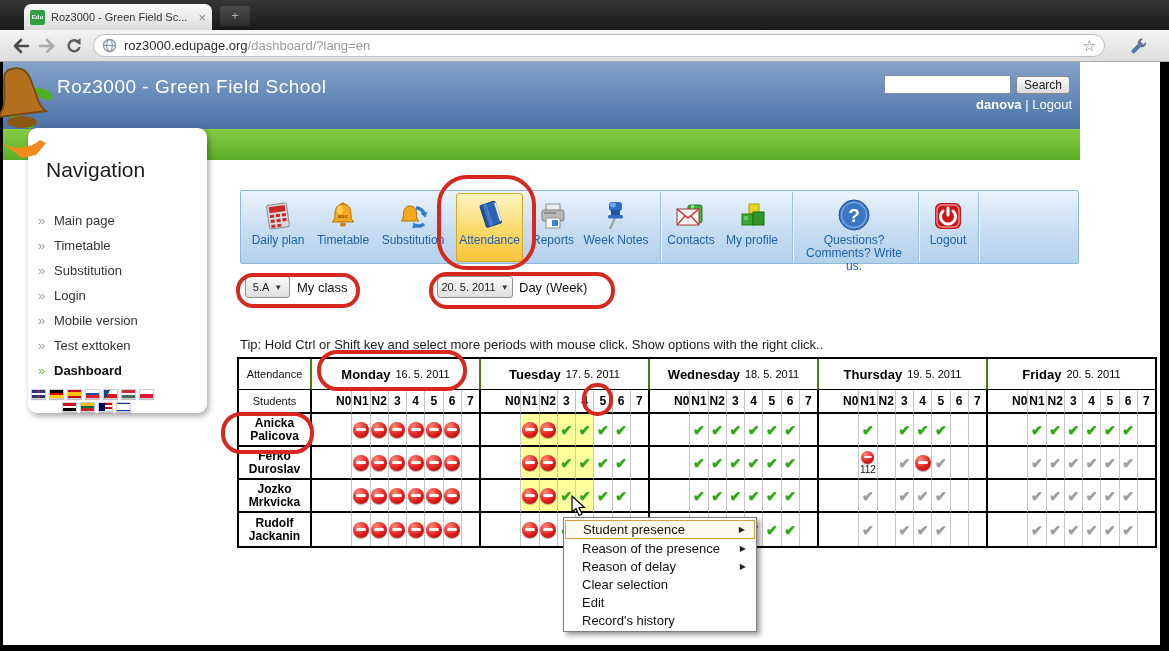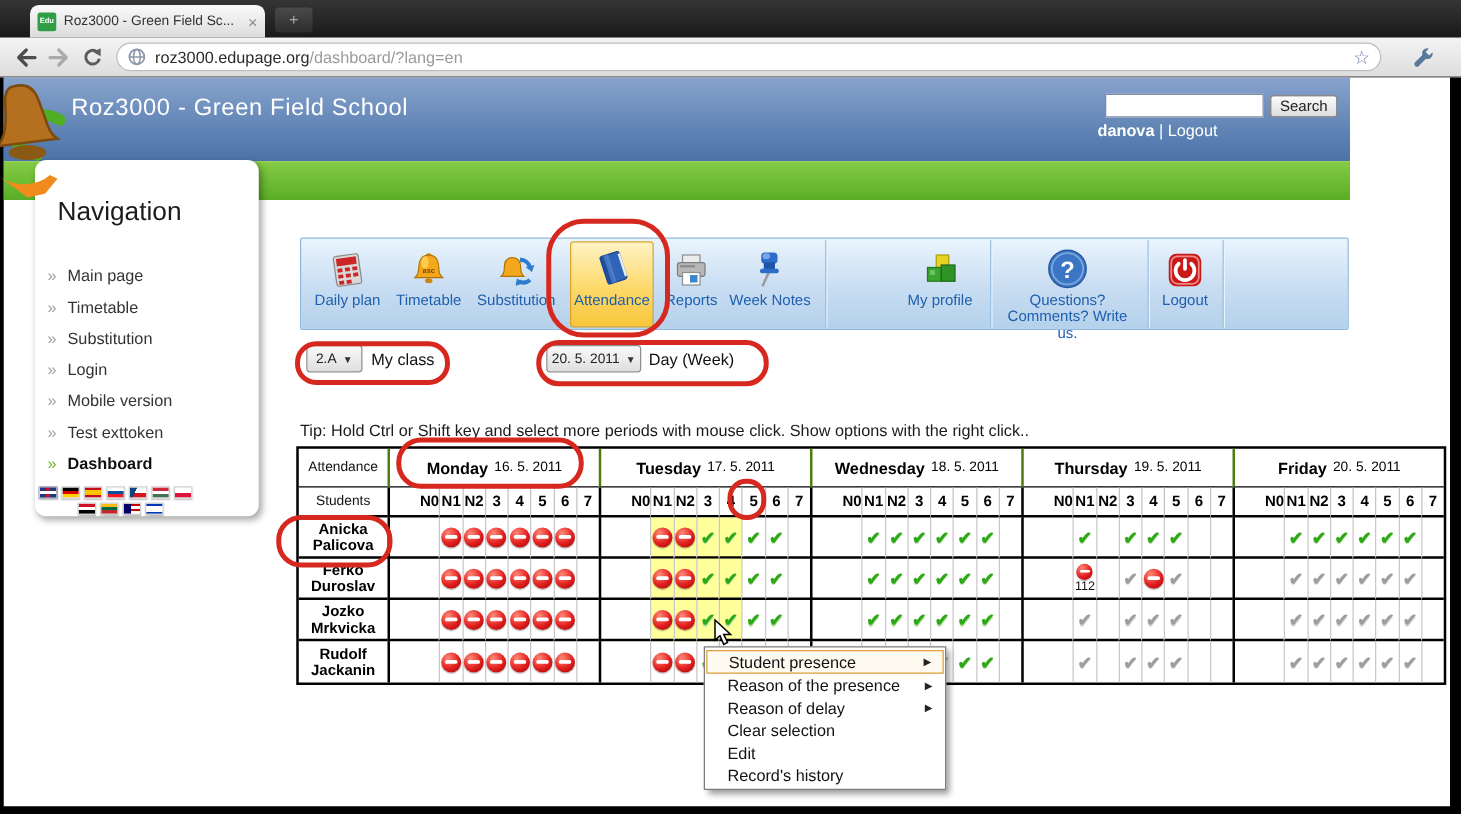--- a/index.html
+++ b/index.html
@@ -20,21 +20,21 @@
   .url-path{font-size:13px;color:#9a9a9a;}
   .star{margin-left:auto;font-size:15px;color:#66799a;}
   .wrenchbtn{position:absolute;left:1122px;top:34px;width:34px;height:24px;display:flex;align-items:center;justify-content:center;}
 
   
   .page{position:absolute;left:3px;top:62px;width:1157px;height:583px;background:#fff;}
   .bluehdr{position:absolute;left:3px;top:62px;width:1077px;height:67px;background:linear-gradient(#87a3cc,#5b80b2 70%,#4d73a7);}
   .site-title{position:absolute;left:57px;top:76px;color:#fff;font-size:19px;letter-spacing:.5px;}
   .searchbox{position:absolute;left:884px;top:75px;width:127px;height:19px;background:#fff;border:1px solid #7d8da5;}
   .searchbtn{position:absolute;left:1016px;top:76px;width:54px;height:18px;background:linear-gradient(#fcfcfc,#dcdcdc);border:1px solid #8a8a8a;border-radius:3px;font-size:12px;color:#222;text-align:center;line-height:16px;}
-  .userline{position:absolute;left:780px;top:97px;width:292px;text-align:center;color:#fff;font-size:13px;}
+  .userline{position:absolute;left:780px;top:97px;width:292px;text-align:right;color:#fff;font-size:13px;}
   .userline b{font-weight:bold;}
   .greenband{position:absolute;left:3px;top:129px;width:1077px;height:31px;background:linear-gradient(#86cc45,#5aad26);}
   .logo{position:absolute;left:0;top:62px;z-index:6;}
 
   
   .navpanel{position:absolute;left:28px;top:128px;width:179px;height:285px;background:#fff;border-radius:9px;box-shadow:2px 3px 6px rgba(0,0,0,.35);z-index:5;}
   .nav-title{position:absolute;left:18px;top:30px;font-size:21px;color:#1b1b1b;}
   .nav-item{position:absolute;left:10px;width:160px;height:20px;display:flex;align-items:center;font-size:13px;color:#333;cursor:default;}
   .nav-item .chev{color:#a0a0a0;font-size:13px;width:16px;}
   .nav-item.active .chev{color:#76b82a;}
@@ -299,20 +299,32 @@
         <svg width="30" height="34" viewBox="0 0 30 34">
           <path d="M14 20 L9 31" stroke="#9a9a9a" stroke-width="2"></path>
           <rect x="8" y="4" width="13" height="9" rx="3" fill="#2d6cc8"></rect>
           <rect x="10" y="12" width="9" height="7" fill="#1f55a8"></rect>
           <ellipse cx="12" cy="7" rx="3" ry="2.4" fill="#7aa8e8"></ellipse>
           <rect x="7" y="17" width="15" height="3.5" rx="1.5" fill="#2d6cc8"></rect>
         </svg>
       </div>
     <div class="rlab">Week Notes</div>
   </div>
+  <div class="rbtn" style="left:661px;width:60px;">
+    <div class="ric">
+        <svg width="34" height="30" viewBox="0 0 34 30">
+          <rect x="14" y="3" width="14" height="18" rx="2" fill="#3fae3f" stroke="#2a7a2a"></rect>
+          <rect x="17" y="3" width="3" height="18" fill="#8fd48f"></rect>
+          <rect x="3" y="7" width="22" height="16" fill="#f5f5f5" stroke="#a33"></rect>
+          <path d="M3 7 L14 16 L25 7" stroke="#c33" stroke-width="1.6" fill="none"></path>
+          <path d="M3 23 L11 14 M25 23 L17 14" stroke="#c33" stroke-width="1.3" fill="none"></path>
+        </svg>
+      </div>
+    <div class="rlab">Contacts</div>
+  </div>
   <div class="rbtn" style="left:718px;width:68px;">
     <div class="ric">
         <svg width="32" height="32" viewBox="0 0 32 32">
           <rect x="13" y="4" width="10" height="10" fill="#e5d31f" stroke="#b0a010"></rect>
           <rect x="6" y="14" width="11" height="11" fill="#3aa632" stroke="#237a1e"></rect>
           <rect x="17" y="12" width="11" height="13" fill="#2f9428" stroke="#1e6a18"></rect>
           <rect x="8" y="16" width="4" height="4" fill="#7fd47a" opacity=".7"></rect>
         </svg>
       </div>
     <div class="rlab">My profile</div>
@@ -333,21 +345,21 @@
           <rect x="3" y="3" width="26" height="26" rx="6" fill="#c81818"></rect>
           <rect x="5" y="5" width="22" height="22" rx="5" fill="none" stroke="#f08a8a" stroke-width="1.4"></rect>
           <path d="M16 8 V15" stroke="#fff" stroke-width="3" stroke-linecap="round"></path>
           <path d="M11 11 a7.5 7.5 0 1 0 10 0" stroke="#fff" stroke-width="3" fill="none" stroke-linecap="round"></path>
         </svg>
       </div>
     <div class="rlab">Logout</div>
   </div>
 
   <div class="selectbtn" style="left:245px;top:276px;width:45px;">
-    <span>2.A</span>
+    <span>5.A</span>
       <span class="car">▼</span>
   </div>
   <div class="flabel" style="left:297px;top:280px;">My class</div>
   <div class="selectbtn" style="left:437px;top:276px;width:76px;">
     <span>20. 5. 2011</span>
       <span class="car">▼</span>
   </div>
   <div class="flabel" style="left:519px;top:280px;">Day (Week)</div>
 
   <div class="tip">Tip: Hold Ctrl or Shift key and select more periods with mouse click. Show options with the right click..</div>

